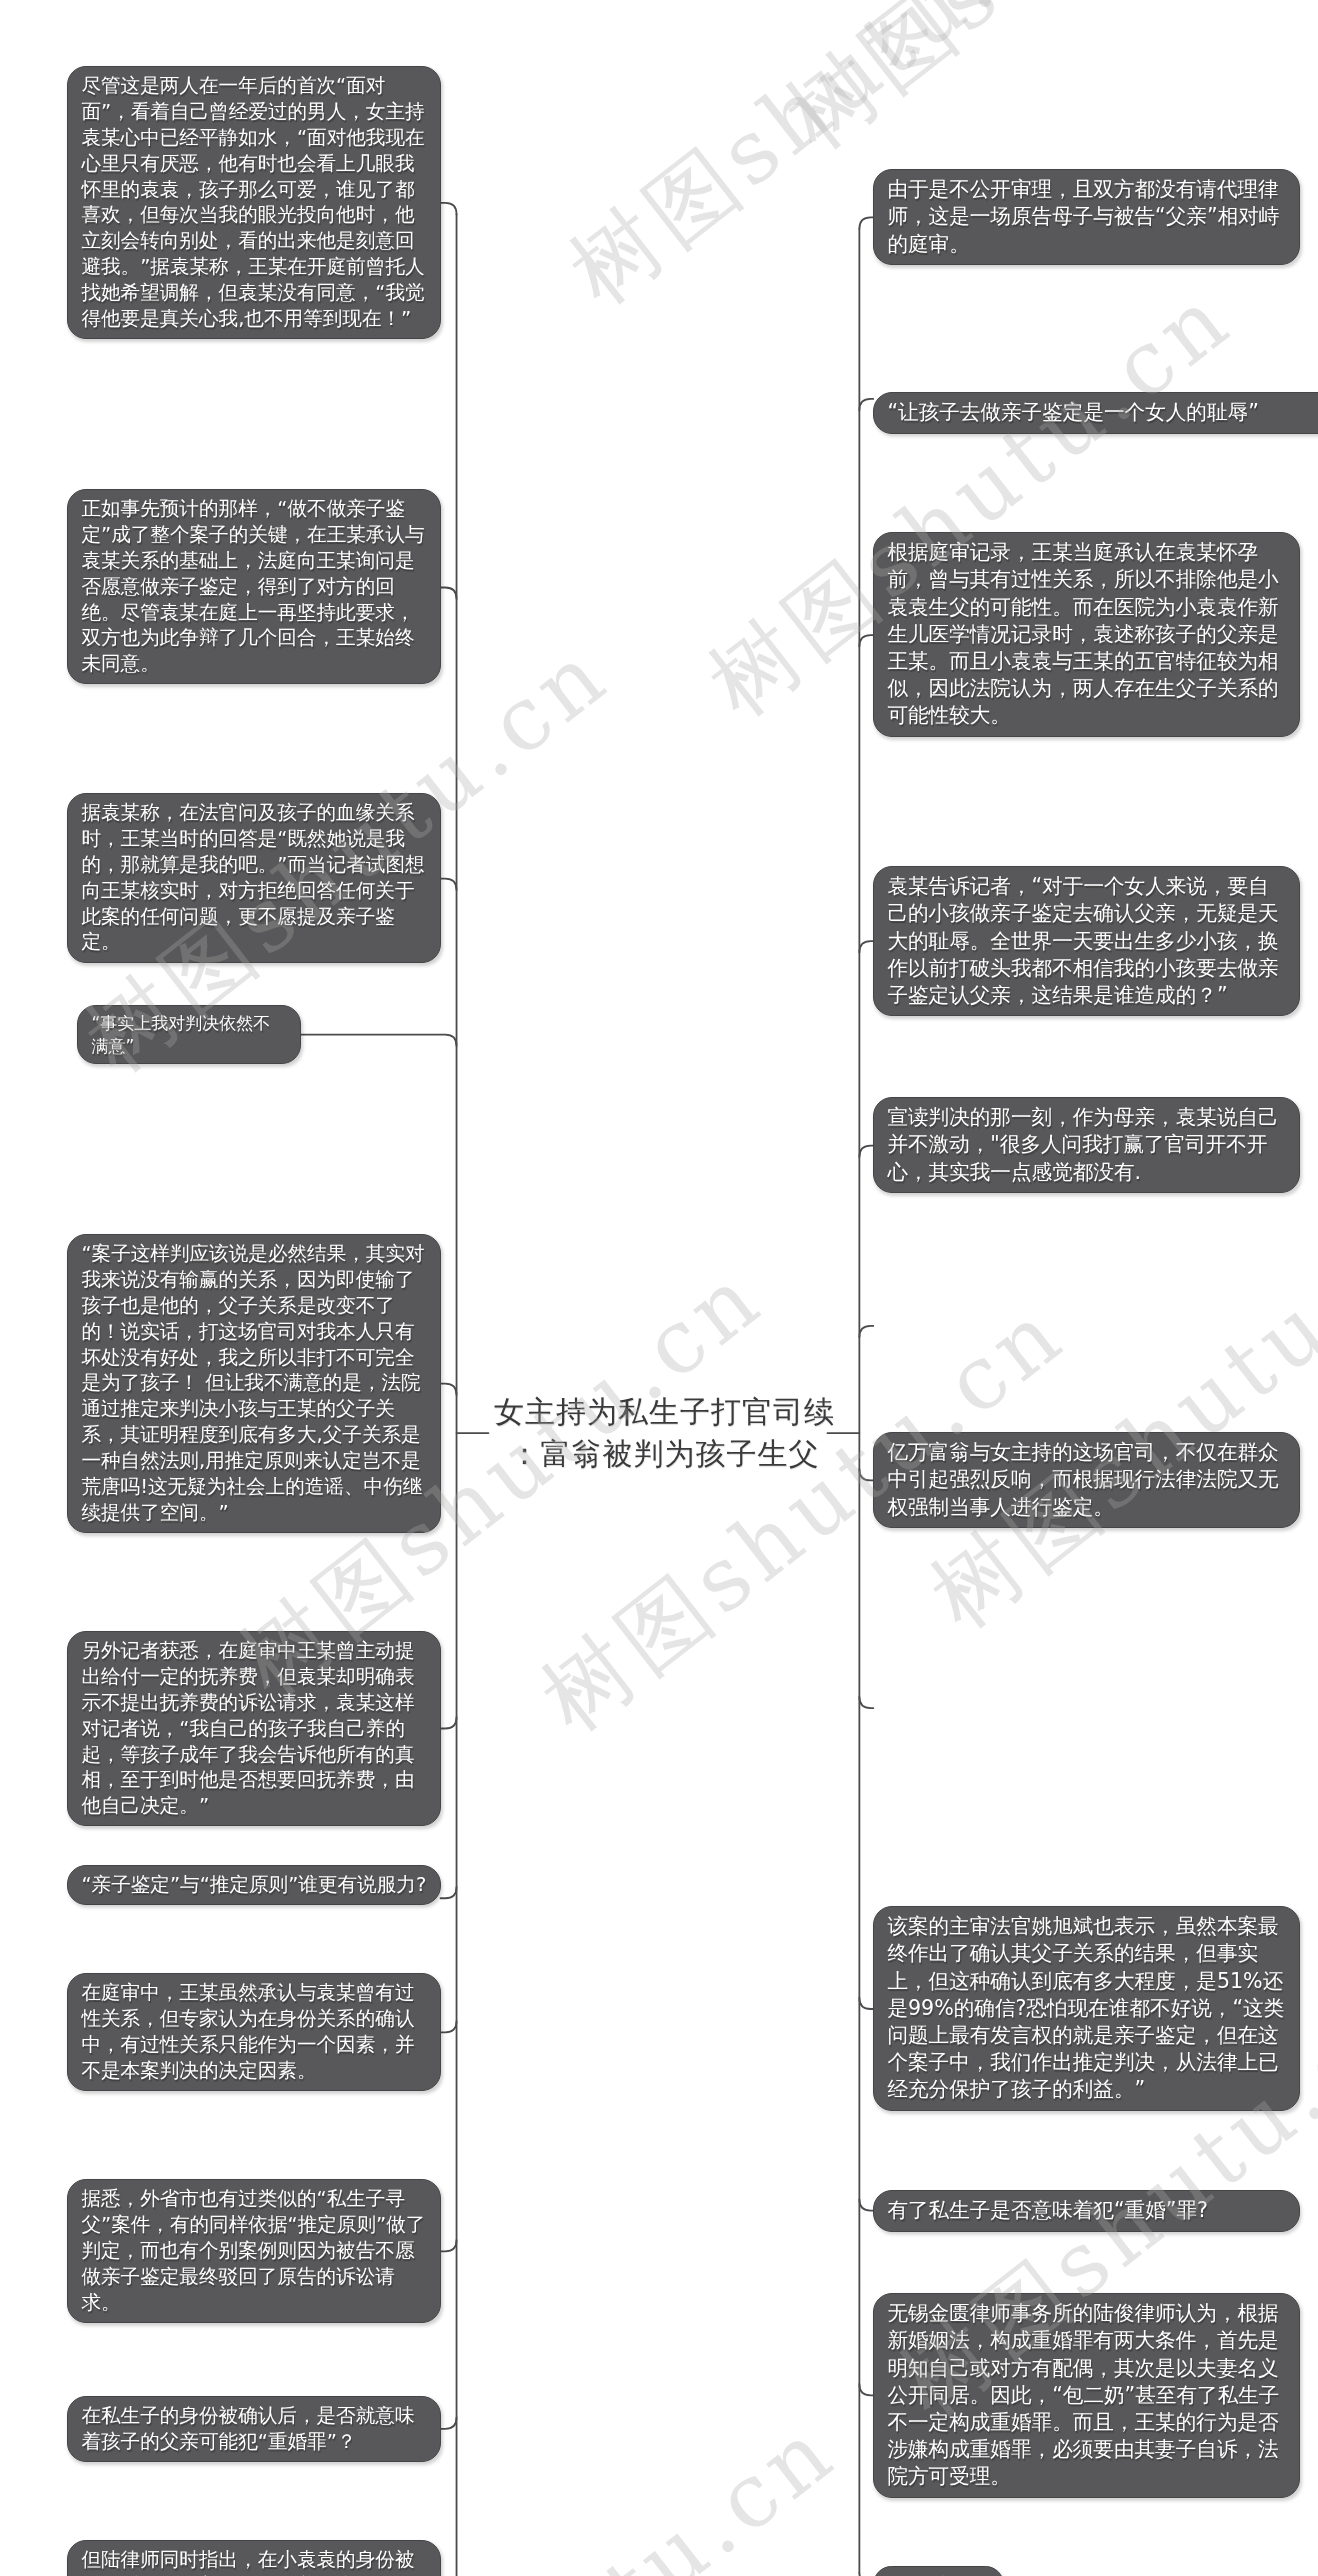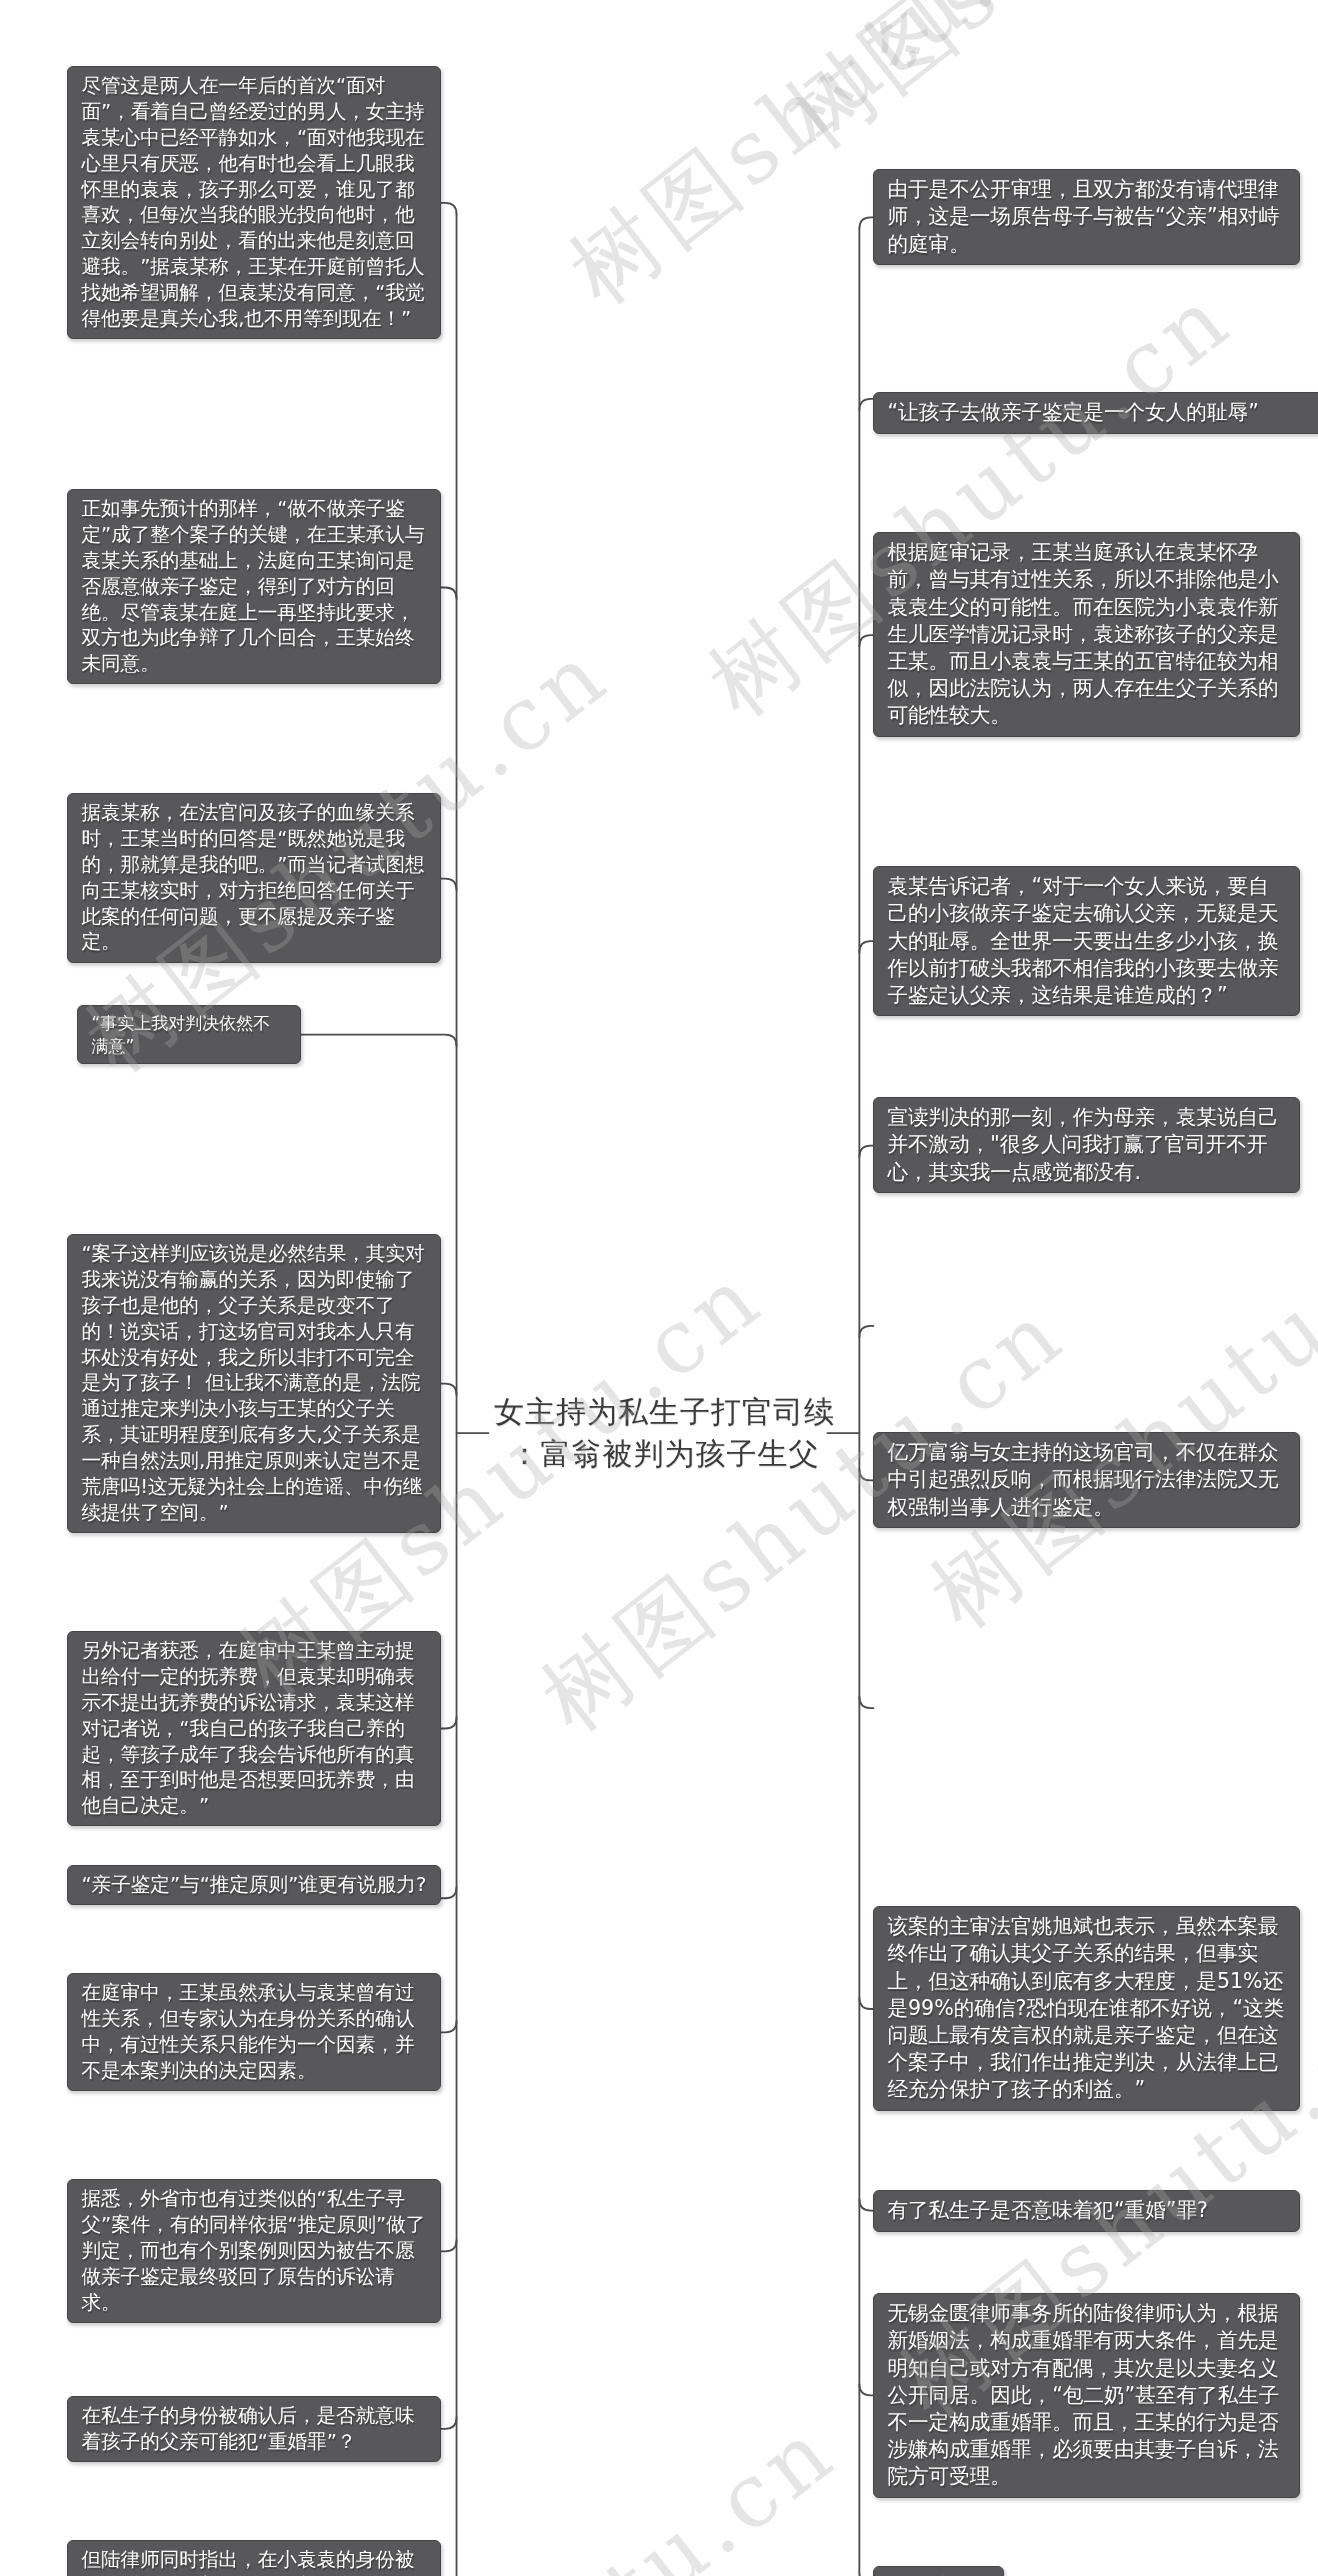--- a/index.html
+++ b/index.html
@@ -29,21 +29,21 @@
     white-space:nowrap;
     pointer-events:none;
     user-select:none;
   }
   #connectors{position:absolute;left:0;top:0;}
   .node{
     position:absolute;
     box-sizing:border-box;
     background:var(--box-bg);
     border:1.5px solid var(--box-border);
-    border-radius:6px;
+    border-radius:19px;
     color:#ffffff;
     padding:6.2px 13.4px;
     box-shadow:1.5px 2.6px 3.6px rgba(0,0,0,0.18);
     text-shadow:1px 1.5px 1px rgba(30,30,30,0.45);
     word-break:break-all;
   }
   .node.left{font-size:19.6px;line-height:1.32;}
   .node.right{font-size:20.6px;line-height:1.32;}
   .node.small{font-size:17px;}
   #root-title{

